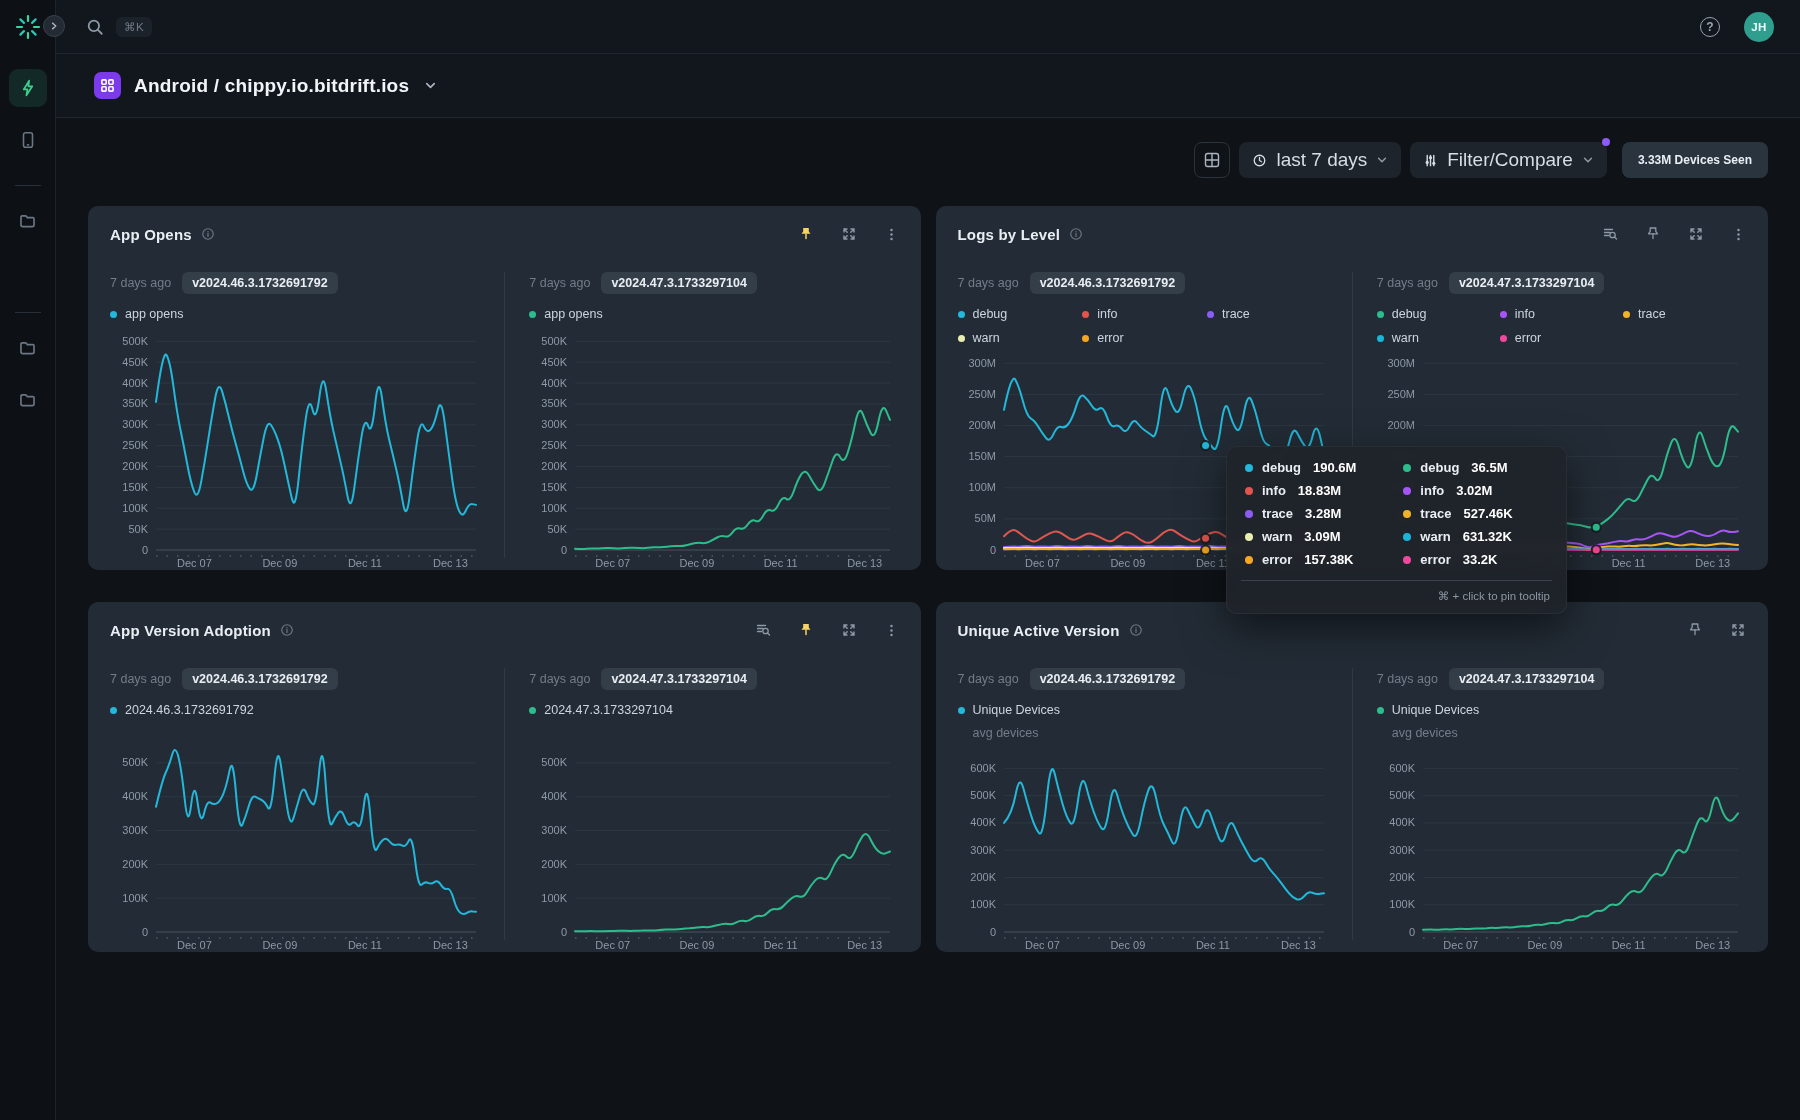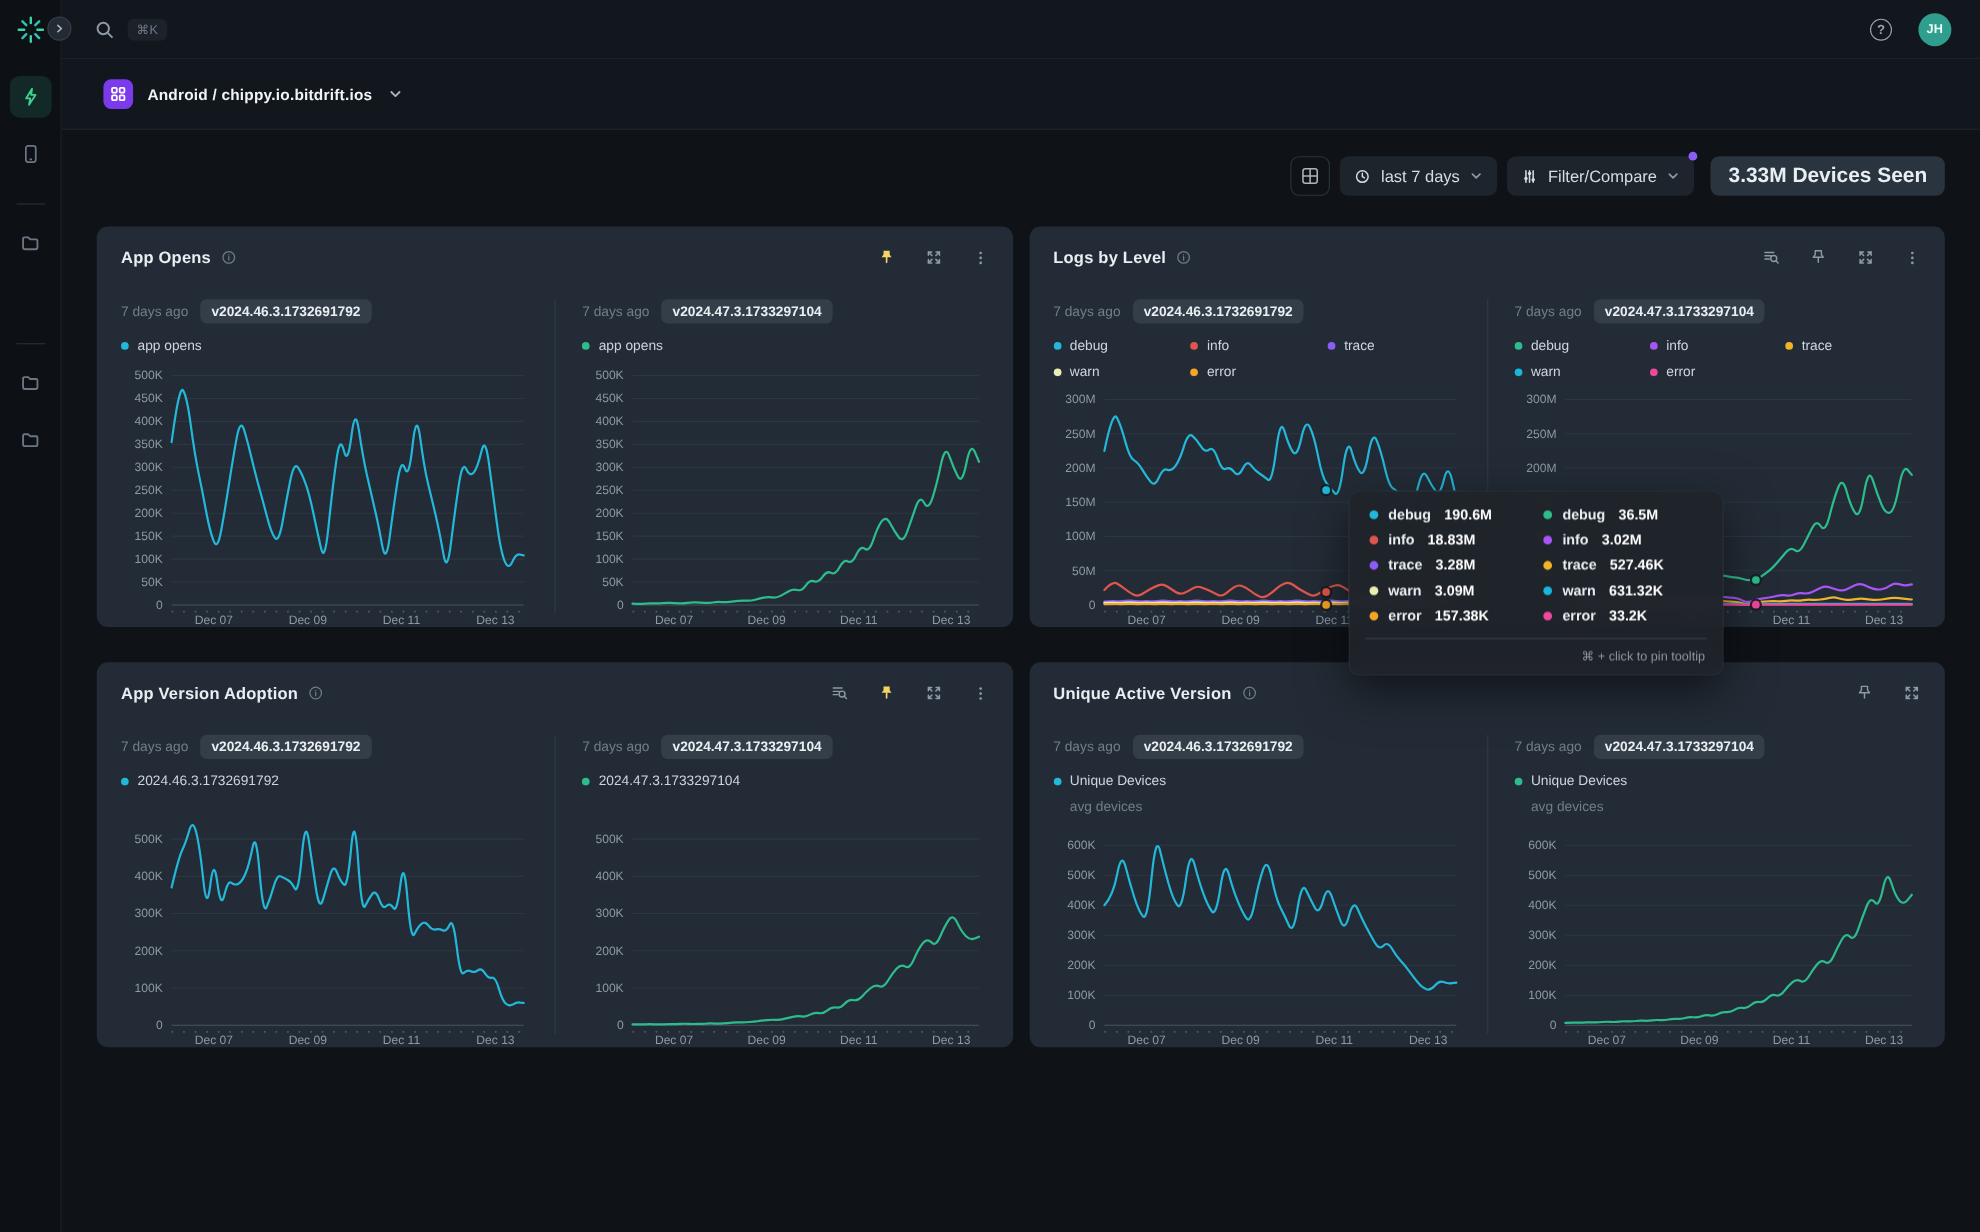--- a/index.html
+++ b/index.html
@@ -19,35 +19,35 @@
   .main { flex:1; display:flex; flex-direction:column; min-width:0; }
   .topbar { height:54px; background:#12161d; border-bottom:1px solid #20272f; display:flex; align-items:center; padding:0 26px 0 30px; }
   .search-wrap { display:flex; align-items:center; gap:12px; color:#8d99a6; }
   .kbd-chip { background:#1c222a; border-radius:6px; padding:3px 8px; font-size:11.5px; color:#6f7a86; letter-spacing:.5px;}
   .topbar-right { margin-left:auto; display:flex; align-items:center; gap:24px; }
   .help-btn { width:20px; height:20px; border-radius:50%; border:1.5px solid #9aa5b0; color:#9aa5b0; font-size:12px; font-weight:700; display:flex; align-items:center; justify-content:center;}
   .avatar { width:30px; height:30px; border-radius:50%; background:#2f9e8f; color:#eafff9; font-size:11.5px; font-weight:700; display:flex; align-items:center; justify-content:center; letter-spacing:.3px;}
 
   .crumb-row { height:64px; background:#12161d; border-bottom:1px solid #20272f; display:flex; align-items:center; padding:0 32px 0 38px; gap:13px;}
   .app-icon { width:27px; height:27px; border-radius:7px; background:#7c3aed; display:flex; align-items:center; justify-content:center;}
-  .crumb-title { color:#f2f5f8; font-size:14px; font-weight:700; letter-spacing:.2px;text-align:right;}
+  .crumb-title { color:#f2f5f8; font-size:19px; font-weight:700; letter-spacing:.2px;text-align:right;}
   .crumb-chev { color:#aab4bf; margin-left:2px; display:flex;}
 
   .content { flex:1; padding:22px 32px 0; display:flex; flex-direction:column; min-height:0;}
   .toolbar { display:flex; align-items:center; height:40px; margin:0 0 26px; }
   .tabs { display:flex; align-items:center; gap:46px; padding-left:8px;}
   .tab { font-size:14.5px; color:#97a1ad; font-weight:500; position:relative; cursor:pointer; padding:10px 0;}
   .tab.active { color:#ffffff; font-weight:700;}
   .tab.active::after { content:""; position:absolute; left:0; right:0; bottom:-2px; height:2.5px; background:#fff; border-radius:2px;}
   .toolbar-right { margin-left:auto; display:flex; align-items:center; gap:9px;}
   .icon-btn { width:36px; height:36px; border:1px solid #2b333d; border-radius:8px; color:#aab4bf; display:flex; align-items:center; justify-content:center; background:transparent;}
-  .pill { height:36px; background:#1d242c; border-radius:8px; display:flex; align-items:center; gap:9px; padding:0 13px; color:#d6dde4; font-size:15px; position:relative;}
+  .pill { height:36px; background:#1d242c; border-radius:8px; display:flex; align-items:center; gap:9px; padding:0 13px; color:#d6dde4; font-size:19px; position:relative;}
   .pill .chev { color:#8d99a6; display:flex;}
   .notif-dot { position:absolute; top:-4px; right:-3px; width:8px; height:8px; border-radius:50%; background:#8b5cf6;}
-  .devices-btn { height:36px; background:#2a343f; border-radius:8px; display:flex; align-items:center; padding:0 16px; color:#e9eef3; font-size:19px; font-weight:600; margin-left:6px;}
+  .devices-btn { height:36px; background:#2a343f; border-radius:8px; display:flex; align-items:center; padding:0 16px; color:#e9eef3; font-size:12px; font-weight:600; margin-left:6px;}
 
   
   .grid { display:grid; grid-template-columns:1fr 1fr; grid-template-rows:364px 350px; column-gap:15px; row-gap:32px; }
   .card { background:#232c36; border-radius:10px; padding:16px 22px 12px; display:flex; flex-direction:column; min-width:0;}
   .card-head { display:flex; align-items:center; height:24px;}
   .card-title { color:#e9eef3; font-size:15px; font-weight:700; letter-spacing:.2px;}
   .info-ic { color:#6f7a86; margin-left:9px; display:flex;}
   .card-icons { margin-left:auto; display:flex; align-items:center; gap:27px; color:#8d99a6;}
   .card-icons .ic { display:flex; cursor:pointer;}
   .pin-yellow { color:#f6d465; }

